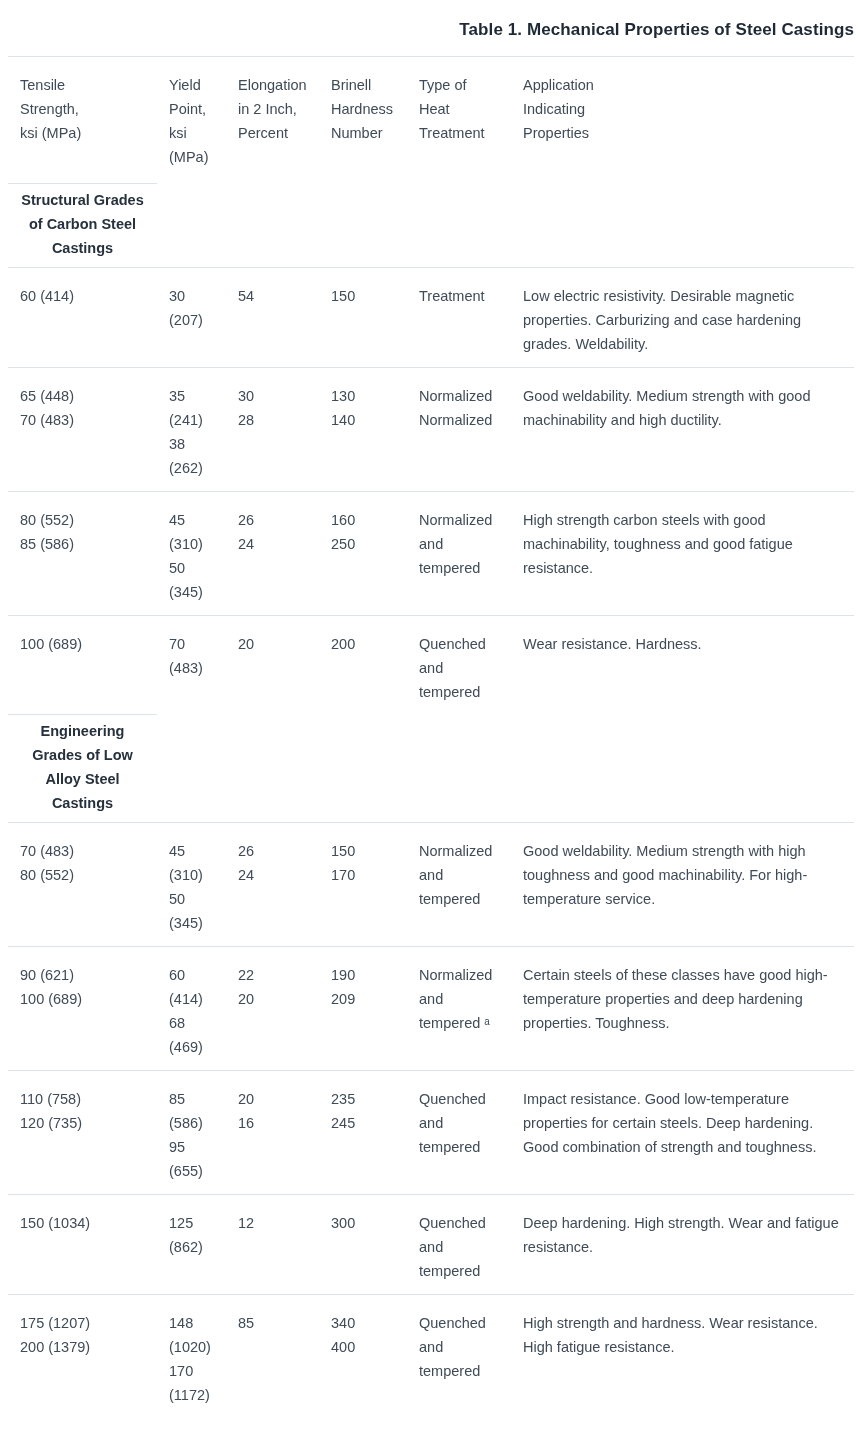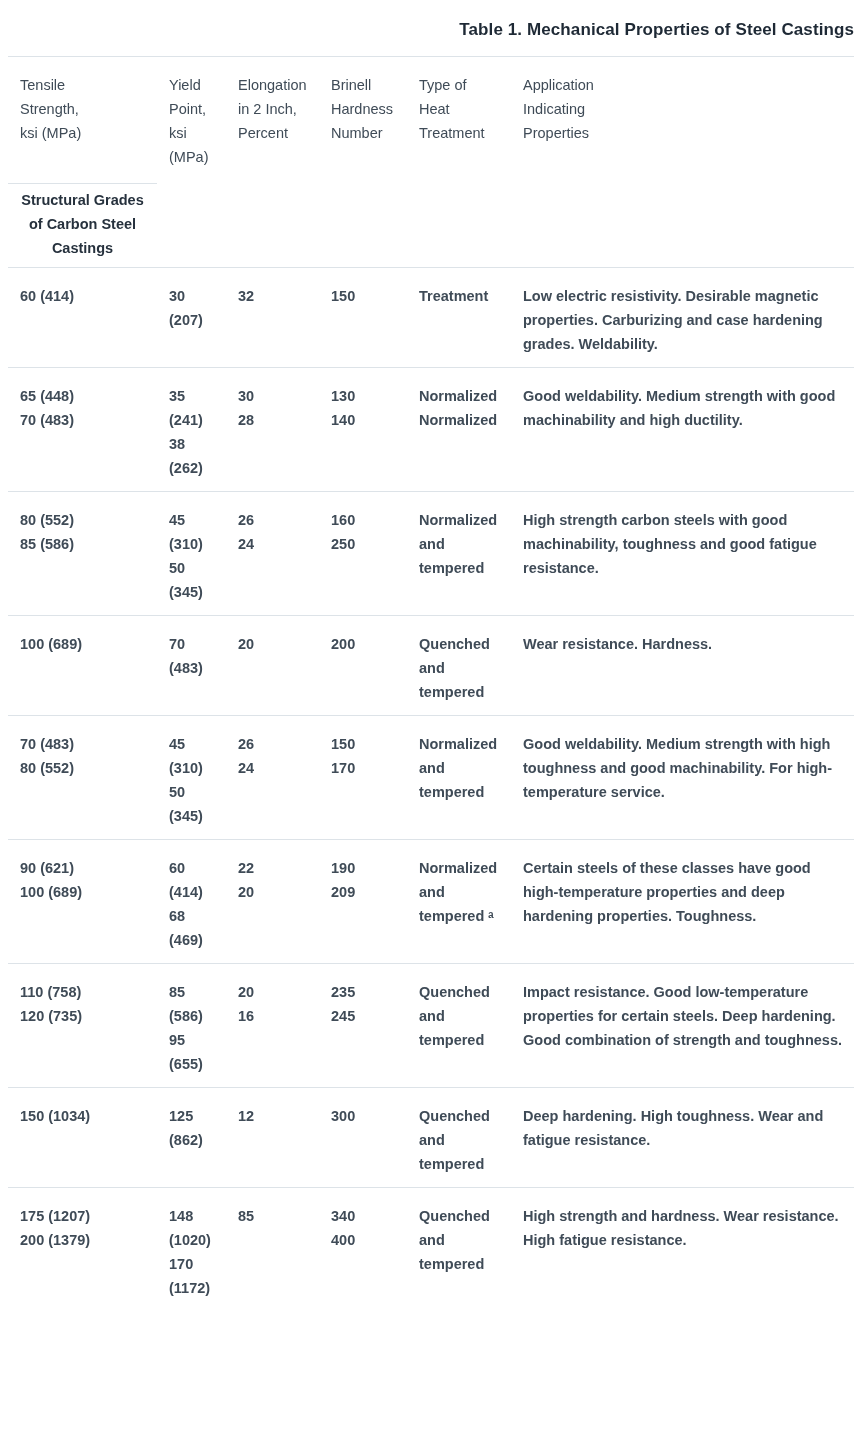--- a/index.html
+++ b/index.html
@@ -48,21 +48,20 @@
     overflow-wrap:break-word;
   }
   table.props thead th{
     border-top:1px solid var(--line);
     padding-top:16px;
     padding-bottom:14px;
     color:var(--text);
   }
   tr.data-row td{
     border-top:1px solid var(--line);
-    font-weight:bold;
   }
   tr.section-row td{
     padding-top:4px;
     padding-bottom:7px;
     font-weight:700;
     color:var(--section);
     text-align:center;
   }
   tr.section-row td.section-title-cell{
     border-top:1px solid var(--line);
@@ -119,21 +118,21 @@
           <td></td>
         <td></td>
           <td></td>
         <td></td>
       </tr>
 
       <tr class="data-row">
         <td>60 (414)</td>
         <td>30
 (207)</td>
-        <td>32</td>
+        <td>54</td>
         <td>150</td>
         <td>Treatment</td>
         <td>Low electric resistivity. Desirable magnetic properties. Carburizing and case hardening grades. Weldability.</td>
       </tr>
       <tr class="data-row">
         <td>65 (448)
 70 (483)</td>
         <td>35
 (241)
 38
@@ -167,20 +166,31 @@
         <td>70
 (483)</td>
         <td>20</td>
         <td>200</td>
         <td>Quenched
 and
 tempered</td>
         <td>Wear resistance. Hardness.</td>
       </tr>
 
+      <tr class="section-row">
+        <td class="section-title-cell">Engineering
+Grades of Low
+Alloy Steel
+Castings</td>
+        <td></td>
+          <td></td>
+        <td></td>
+          <td></td>
+        <td></td>
+      </tr>
 
       <tr class="data-row">
         <td>70 (483)
 80 (552)</td>
         <td>45
 (310)
 50
 (345)</td>
         <td>26
 24</td>
@@ -225,21 +235,21 @@
       </tr>
       <tr class="data-row">
         <td>150 (1034)</td>
         <td>125
 (862)</td>
         <td>12</td>
         <td>300</td>
         <td>Quenched
 and
 tempered</td>
-        <td>Deep hardening. High toughness. Wear and fatigue resistance.</td>
+        <td>Deep hardening. High strength. Wear and fatigue resistance.</td>
       </tr>
       <tr class="data-row">
         <td>175 (1207)
 200 (1379)</td>
         <td>148
 (1020)
 170
 (1172)</td>
         <td>85</td>
         <td>340

